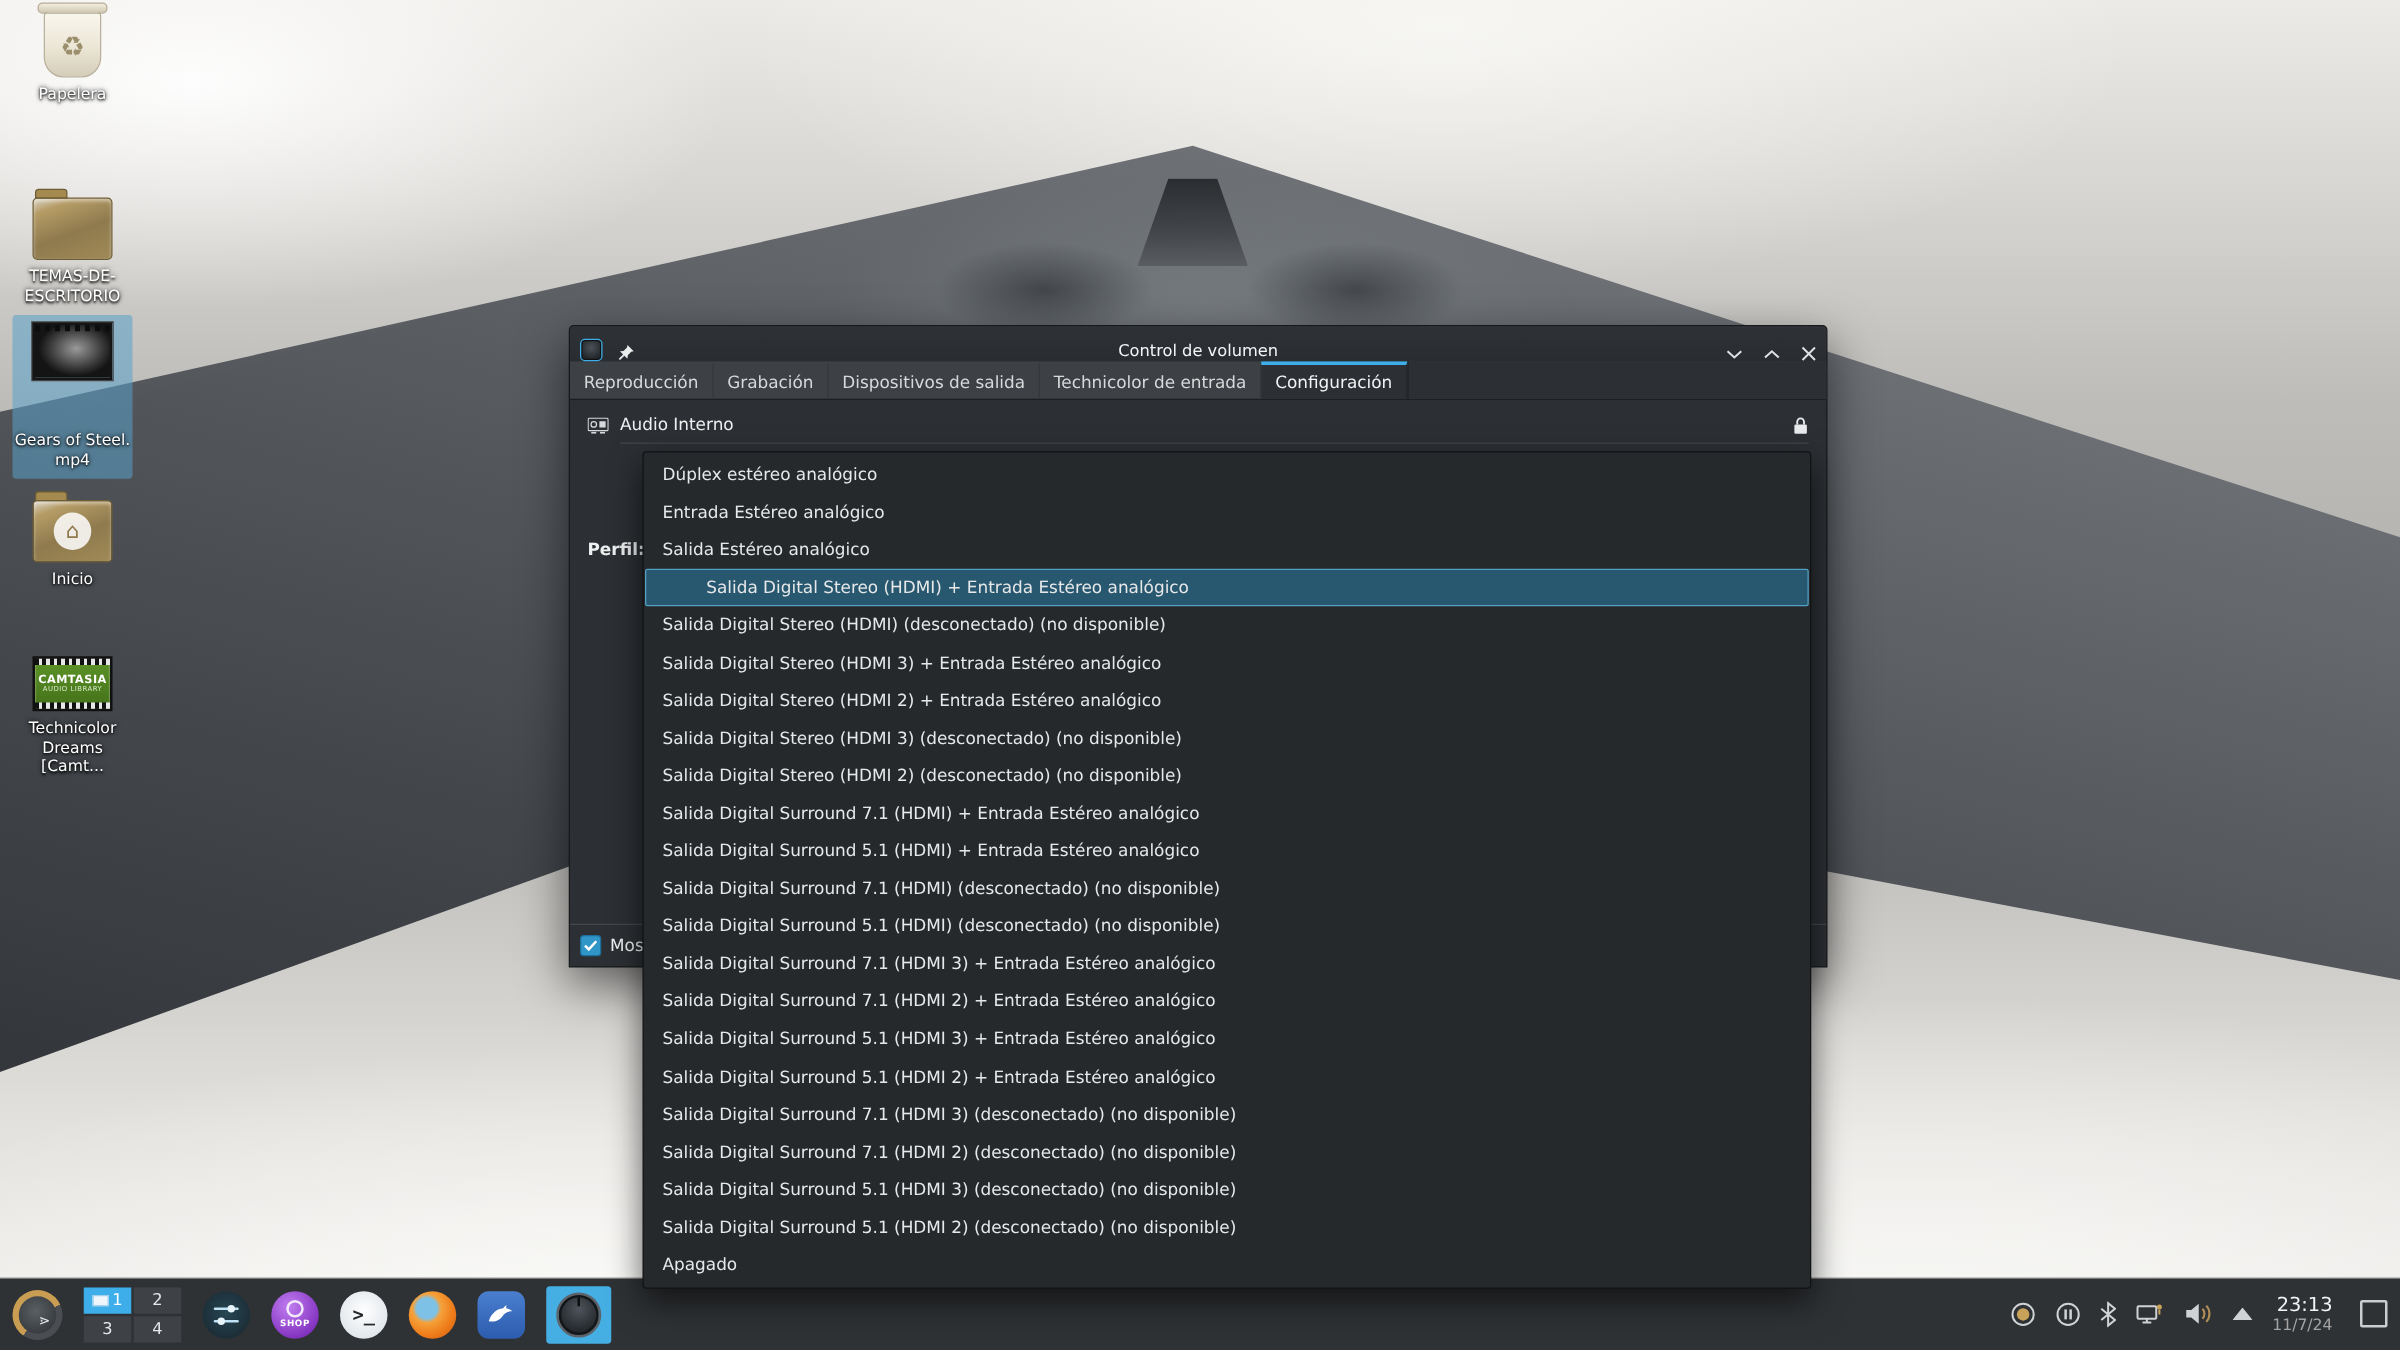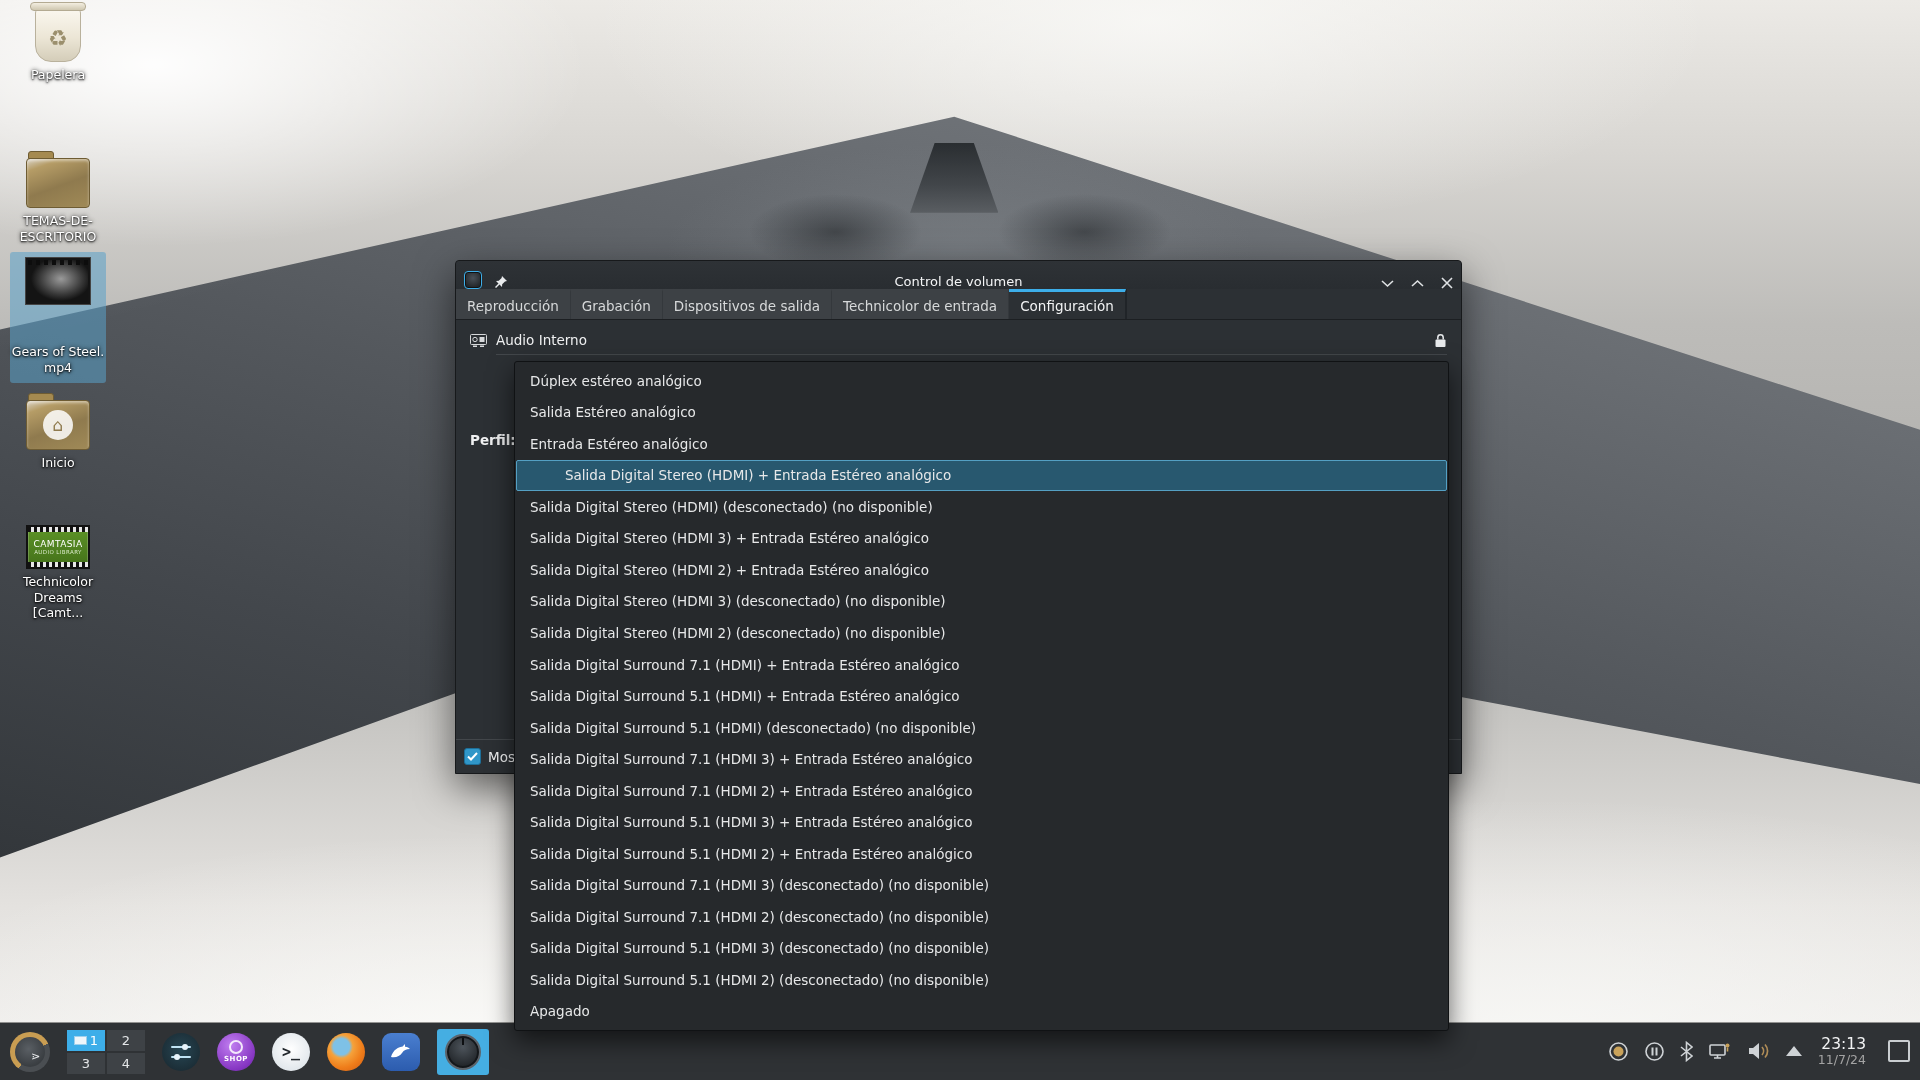--- a/index.html
+++ b/index.html
@@ -52,21 +52,21 @@
     width:30px; height:30px; border-radius:50%; background:rgba(255,255,255,.85);
     display:flex; align-items:center; justify-content:center; font-size:17px; color:#8f7a4e; }
   .vthumb { width:64px; height:46px; background:linear-gradient(135deg,#777,#2e2e2e 60%,#111);
     border:2px solid #151515; position:relative; box-shadow:0 0 0 1px #444;
     background-image:repeating-linear-gradient(90deg,#0d0d0d 0 4px,transparent 4px 8px),
       radial-gradient(30px 22px at 55% 45%, #9a9a9a, #3a3a3a 70%, #141414);
     background-size:100% 5px,100% 100%; background-repeat:repeat-x,no-repeat; background-position:0 0,0 0; }
   .cthumb { width:64px; height:44px; background:linear-gradient(180deg,#5d9427 0%,#437019 100%);
     border:2px solid #111; display:flex; flex-direction:column; align-items:center; justify-content:center;
     box-shadow:inset 0 0 0 1px rgba(255,255,255,.2); position:relative; }
-  .cthumb .t1 { font-size:9px; font-weight:normal; color:#fff; letter-spacing:.4px;text-align:right; }
+  .cthumb .t1 { font-size:9px; font-weight:bold; color:#fff; letter-spacing:.4px;text-align:right; }
   .cthumb .t2 { font-size:5.5px; color:#d8e8c8; letter-spacing:.4px; }
   .sprockets { position:absolute; left:0; right:0; height:5px;
     background:repeating-linear-gradient(90deg,#111 0 3px,#e8e8e8 3px 6px); }
   .sprockets.top { top:0; } .sprockets.bot { bottom:0; }
 
   
   .win { position:absolute; left:455px; top:260px; width:1007px; height:514px;
     background:#2c3034; border:1px solid #17191b; border-radius:4px 4px 0 0;
     box-shadow:0 14px 38px rgba(0,0,0,.55); z-index:10; }
   .titlebar { height:28px; background:linear-gradient(180deg,#2e3236,#292d31);
@@ -270,30 +270,31 @@
               <polyline points="1,4.5 4,7.5 10,1" fill="none" stroke="#fff" stroke-width="2"></polyline>
             </svg>
         </span>
         <span>Most</span>
       </div>
     </div>
   </div>
 
   <div class="dropdown">
     <div class="dd-item">Dúplex estéreo analógico</div>
+    <div class="dd-item">Entrada Estéreo analógico</div>
     <div class="dd-item">Salida Estéreo analógico</div>
-    <div class="dd-item">Entrada Estéreo analógico</div>
     <div class="dd-item selected">Salida Digital Stereo (HDMI) + Entrada Estéreo analógico</div>
     <div class="dd-item">Salida Digital Stereo (HDMI) (desconectado) (no disponible)</div>
     <div class="dd-item">Salida Digital Stereo (HDMI 3) + Entrada Estéreo analógico</div>
     <div class="dd-item">Salida Digital Stereo (HDMI 2) + Entrada Estéreo analógico</div>
     <div class="dd-item">Salida Digital Stereo (HDMI 3) (desconectado) (no disponible)</div>
     <div class="dd-item">Salida Digital Stereo (HDMI 2) (desconectado) (no disponible)</div>
     <div class="dd-item">Salida Digital Surround 7.1 (HDMI) + Entrada Estéreo analógico</div>
     <div class="dd-item">Salida Digital Surround 5.1 (HDMI) + Entrada Estéreo analógico</div>
+    <div class="dd-item">Salida Digital Surround 7.1 (HDMI) (desconectado) (no disponible)</div>
     <div class="dd-item">Salida Digital Surround 5.1 (HDMI) (desconectado) (no disponible)</div>
     <div class="dd-item">Salida Digital Surround 7.1 (HDMI 3) + Entrada Estéreo analógico</div>
     <div class="dd-item">Salida Digital Surround 7.1 (HDMI 2) + Entrada Estéreo analógico</div>
     <div class="dd-item">Salida Digital Surround 5.1 (HDMI 3) + Entrada Estéreo analógico</div>
     <div class="dd-item">Salida Digital Surround 5.1 (HDMI 2) + Entrada Estéreo analógico</div>
     <div class="dd-item">Salida Digital Surround 7.1 (HDMI 3) (desconectado) (no disponible)</div>
     <div class="dd-item">Salida Digital Surround 7.1 (HDMI 2) (desconectado) (no disponible)</div>
     <div class="dd-item">Salida Digital Surround 5.1 (HDMI 3) (desconectado) (no disponible)</div>
     <div class="dd-item">Salida Digital Surround 5.1 (HDMI 2) (desconectado) (no disponible)</div>
     <div class="dd-item">Apagado</div>

